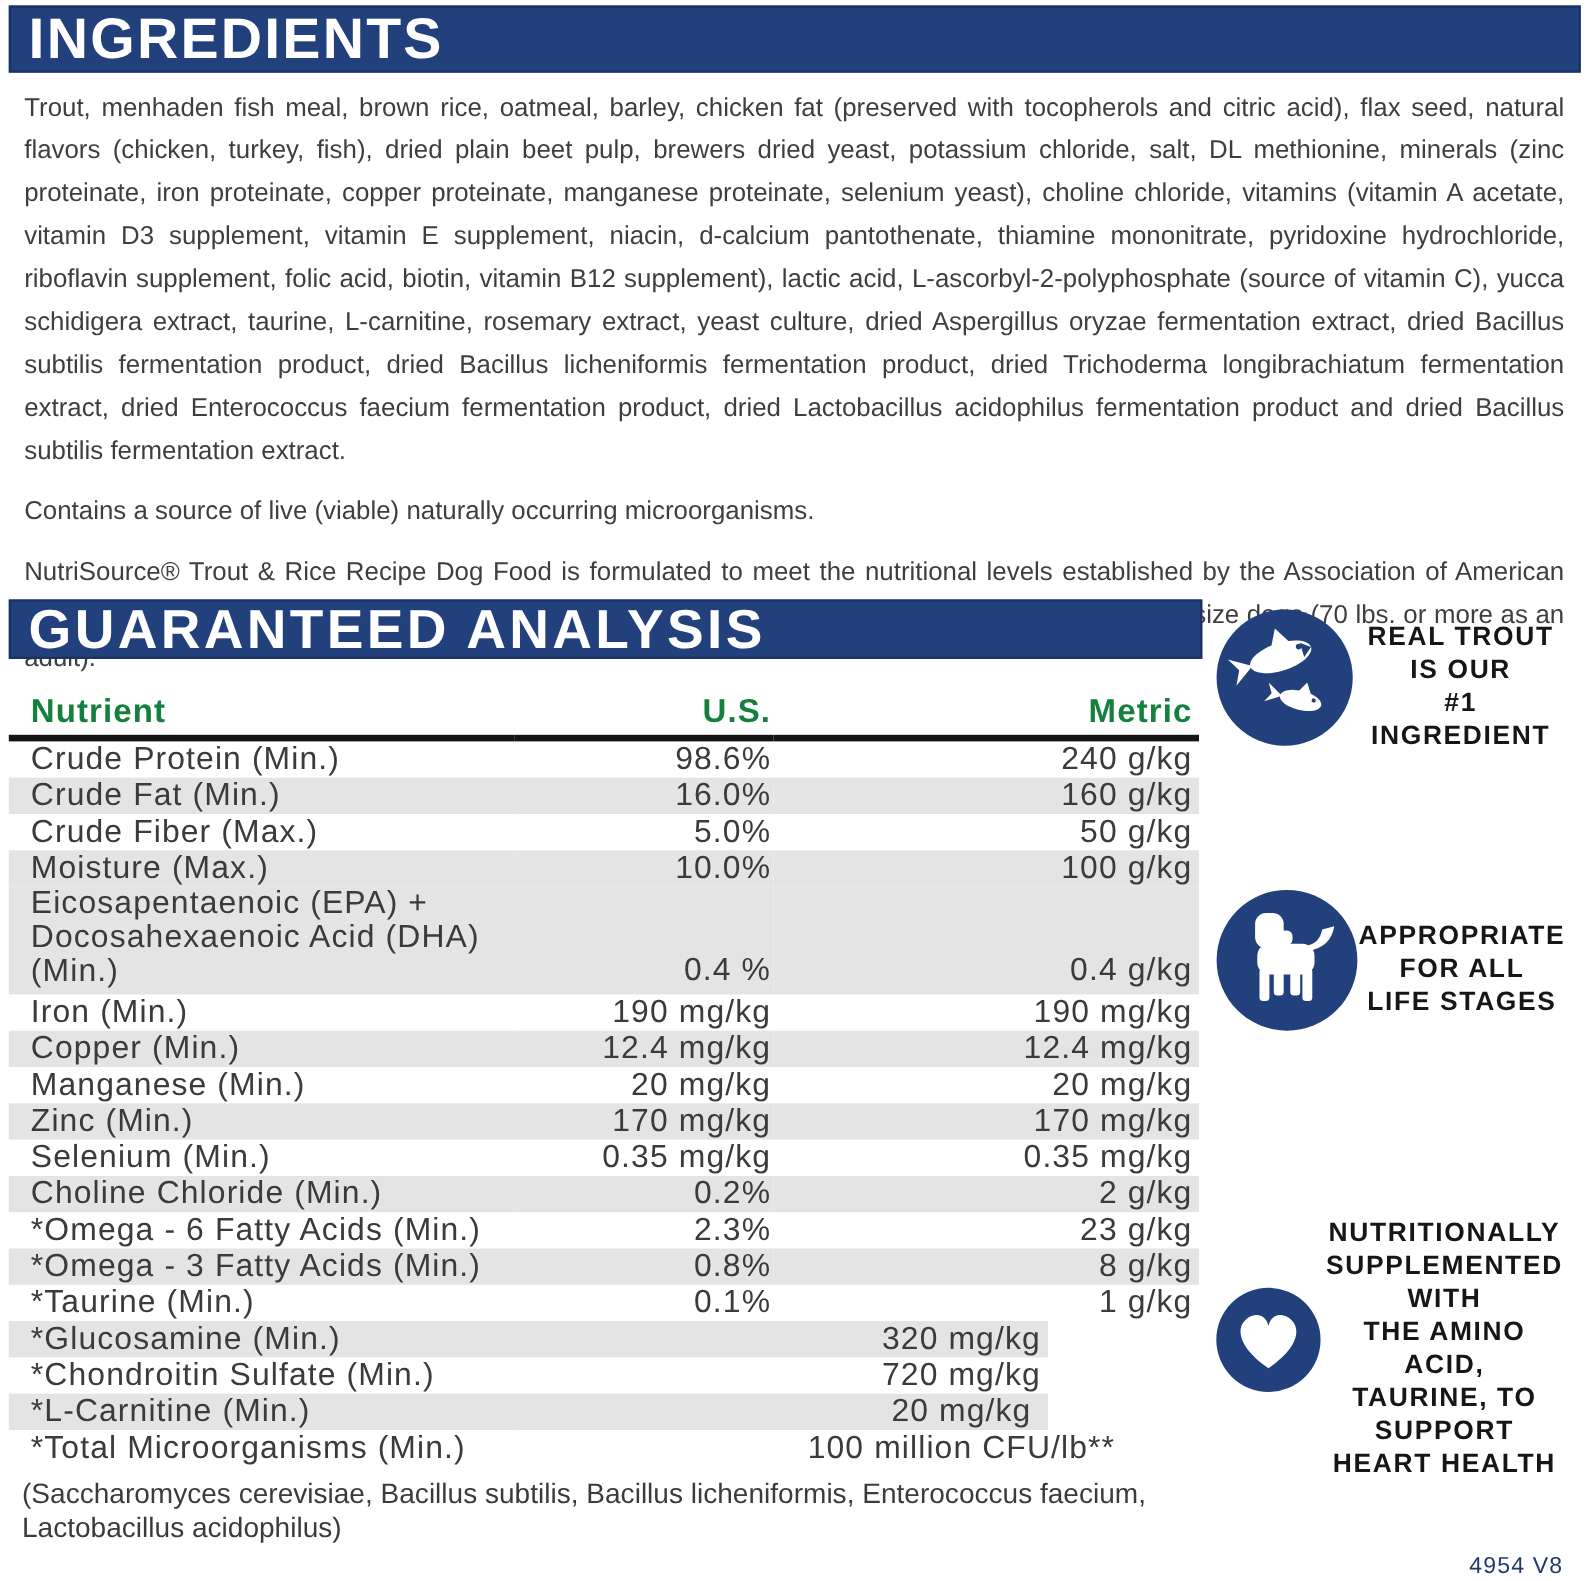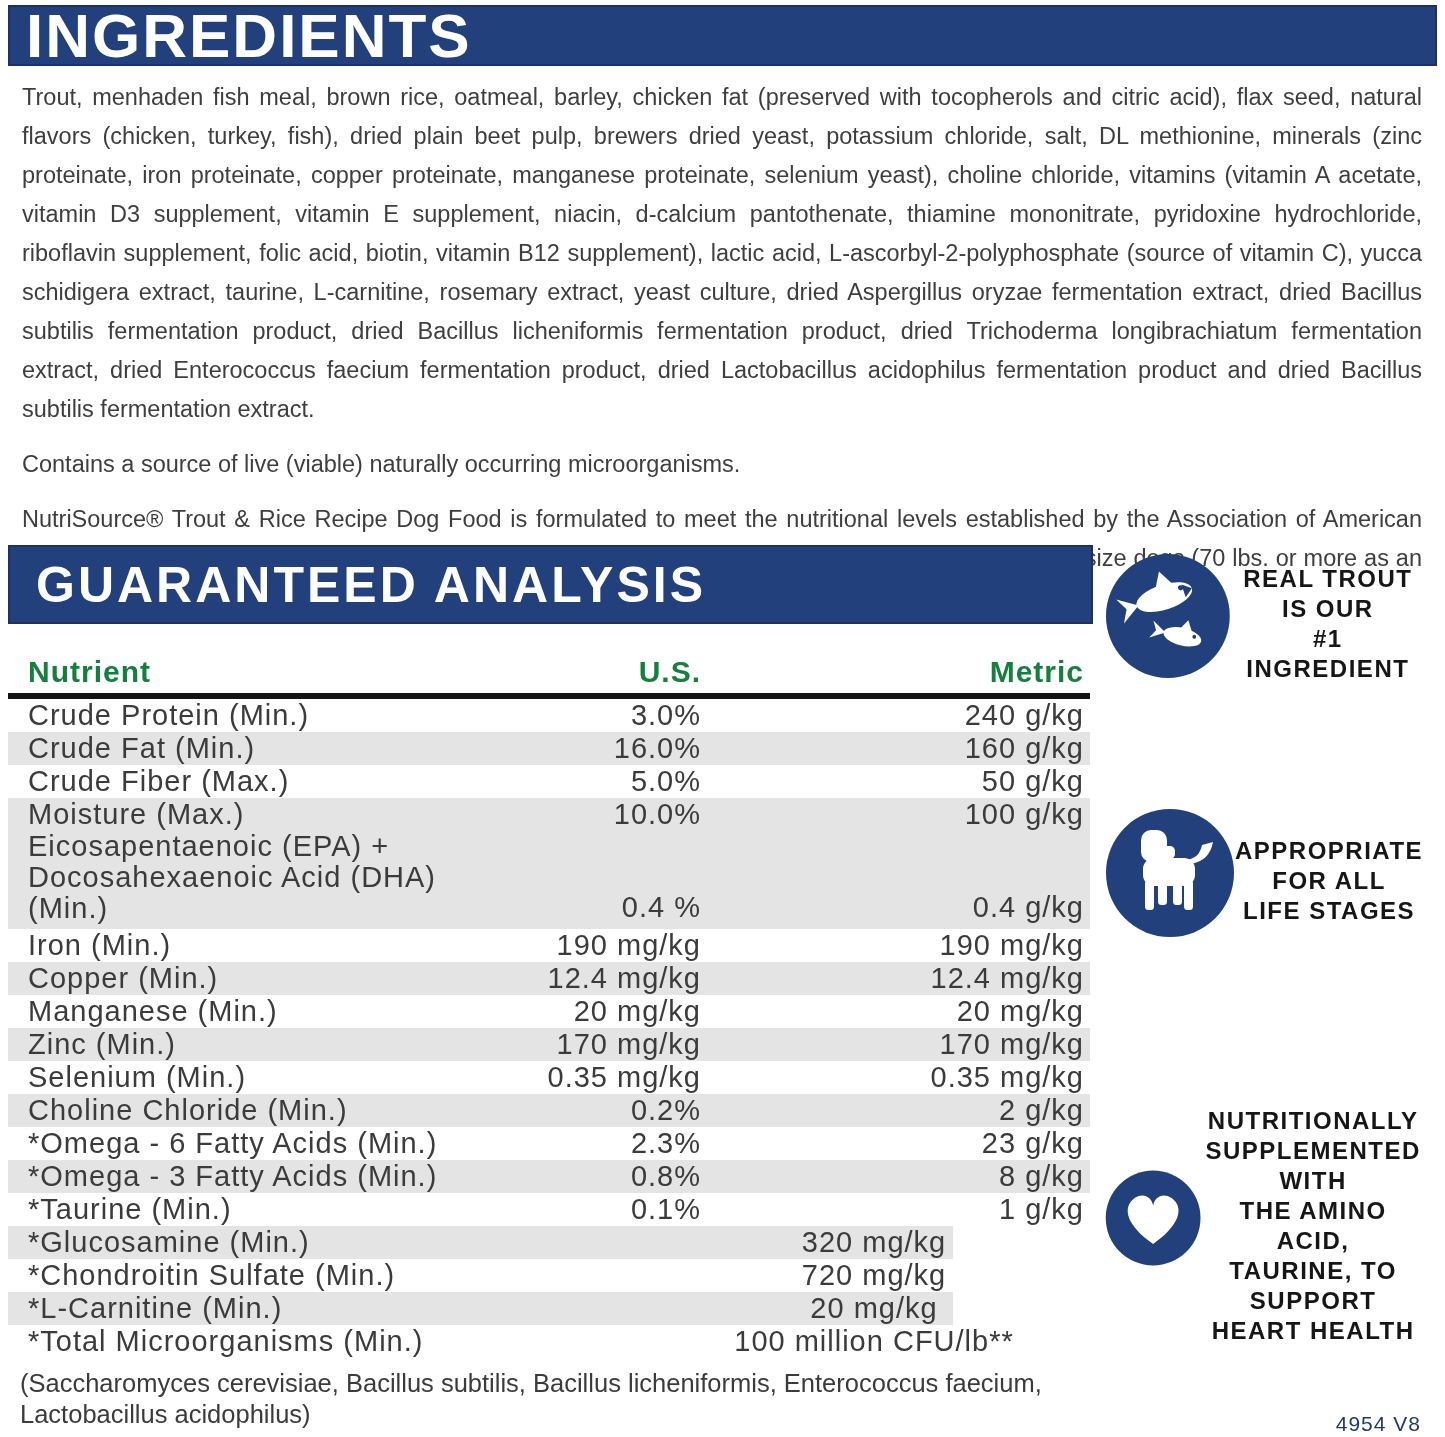--- a/index.html
+++ b/index.html
@@ -11,22 +11,22 @@
   }
   *{margin:0;padding:0;box-sizing:border-box;}
   html,body{width:1445px;height:1437px;background:#fff;overflow:hidden;}
   body{font-family:"Liberation Sans","DejaVu Sans",sans-serif;color:var(--ink);}
   .page{position:relative;width:1445px;height:1437px;background:#fff;}
 
   
   .bar{background:var(--navy);border:2px solid var(--navy-border);color:#fff;
        font-weight:bold;display:flex;align-items:center;}
   .bar-ingredients{position:absolute;left:8px;top:5px;width:1429px;height:61px;
-       font-size:62px;letter-spacing:2px;padding-left:16px;}
-  .bar-ga{width:1085px;height:79px;font-size:50px;letter-spacing:3px;padding-left:26px;}
+       font-size:52px;letter-spacing:2px;padding-left:16px;}
+  .bar-ga{width:1085px;height:54px;font-size:50px;letter-spacing:3px;padding-left:16px;}
 
   
   .ing-text{position:absolute;left:22px;top:78px;width:1400px;
        font-size:23.5px;line-height:39px;color:#3e3e3e;}
   .ing-text p.just{text-align:justify;}
   .ing-text p + p{margin-top:16px;}
 
   
   .ga{position:absolute;left:8px;top:545px;width:1085px;}
   table.ga-table{margin-top:28px;width:1082px;table-layout:fixed;border-collapse:collapse;
@@ -88,21 +88,21 @@
       <thead>
         <tr>
           <th class="c-nutrient">Nutrient</th>
           <th class="c-us">U.S.</th>
           <th class="c-metric">Metric</th>
         </tr>
       </thead>
       <tbody>
           <tr>
             <td class="c-nutrient">Crude Protein (Min.)</td>
-            <td class="c-us">3.0%</td>
+            <td class="c-us">98.6%</td>
             <td class="c-metric">240 g/kg</td>
           </tr>
           <tr class="alt">
             <td class="c-nutrient">Crude Fat (Min.)</td>
             <td class="c-us">16.0%</td>
             <td class="c-metric">160 g/kg</td>
           </tr>
           <tr>
             <td class="c-nutrient">Crude Fiber (Max.)</td>
             <td class="c-us">5.0%</td>

